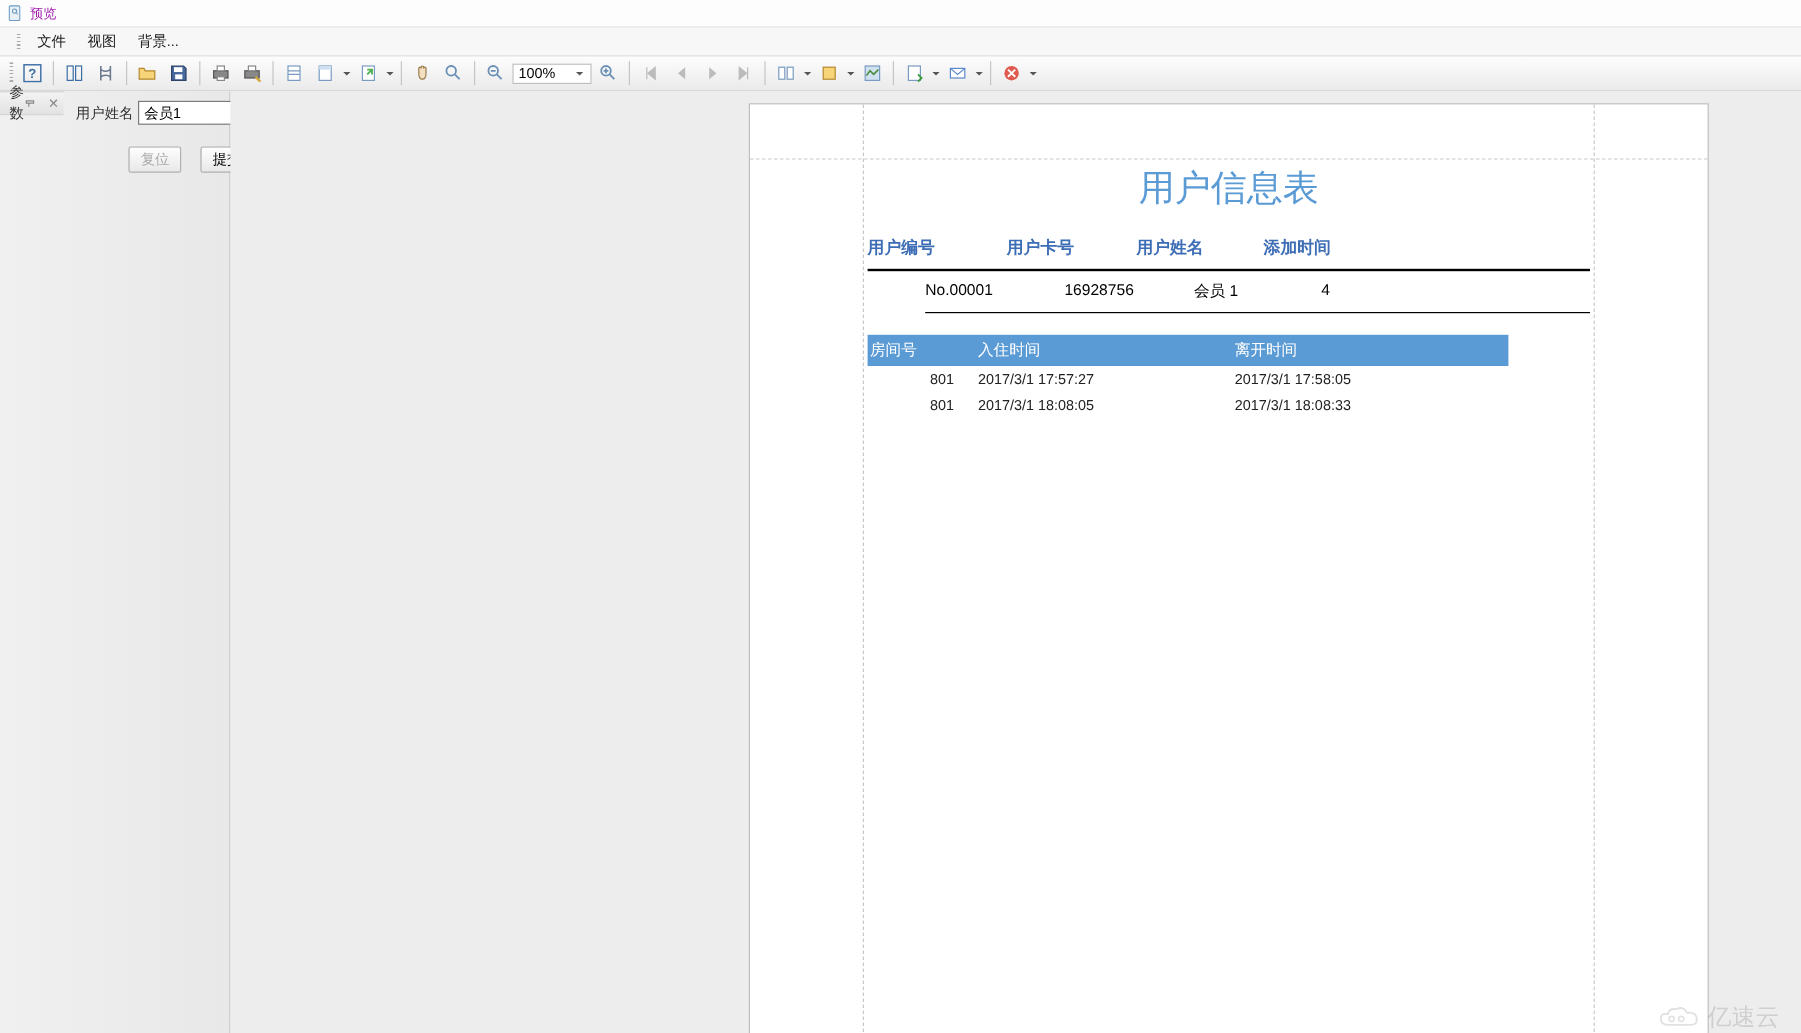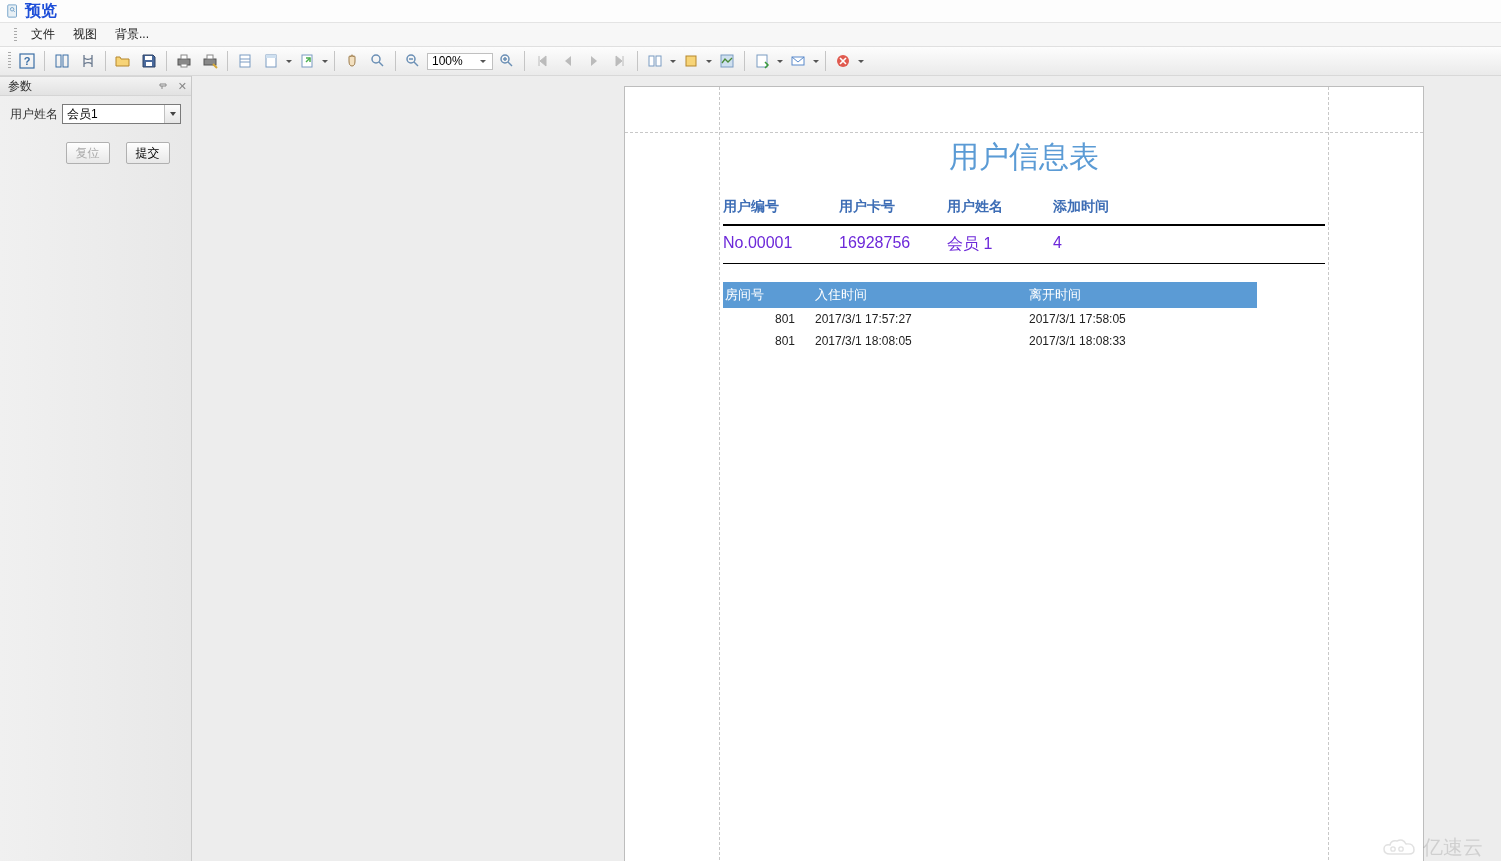--- a/index.html
+++ b/index.html
@@ -20,23 +20,22 @@
   display: flex;
   align-items: center;
   padding-left: 6px;
   gap: 5px;
 }
 .title-bar .title-icon {
   width: 14px;
   height: 14px;
 }
 .title-bar .title-text {
-  font-size: 16px;
-  color: #1d4ed8;
-  font-weight: bold;
+  font-size: 11px;
+  color: #a21caf;
 }
 
 
 .menu-bar {
   height: 24px;
   background: #f7f7f7;
   display: flex;
   align-items: center;
   padding-left: 14px;
   gap: 10px;
@@ -134,21 +133,21 @@
 .content-area {
   display: flex;
   height: calc(100% - 76px);
 }
 
 
 .params-panel {
   width: 192px;
   background: linear-gradient(to right, #f0f0f0, #e8e8e8);
   display: flex;
-  flex-direction: column;
+  flex-direction: row;
   border-right: 1px solid #c8c8c8;
 }
 .params-header {
   height: 20px;
   background: linear-gradient(#f3f3f3, #e2e2e2);
   border-top: 1px solid #d5d5d5;
   border-bottom: 1px solid #d5d5d5;
   display: flex;
   align-items: center;
   padding: 0 4px 0 8px;
@@ -284,25 +283,26 @@
 .user-header-row {
   display: flex;
   color: #3d6db5;
   font-size: 14px;
   font-weight: 600;
   border-bottom: 2px solid #000;
   padding-bottom: 8px;
 }
 .user-data-row {
   display: flex;
-  font-size: 16px;
-  color: #6d28d9;
+  font-size: 13px;
+  color: #000000;
   padding-top: 8px;
   padding-bottom: 8px;
   border-bottom: 1px solid #000;
+  margin-left: 48px;
 }
 .ucol1 { width: 116px; }
 .ucol2 { width: 108px; }
 .ucol3 { width: 106px; }
 .ucol4 { flex: 1; }
 
 .detail-header-row {
   display: flex;
   background: #5b9bd5;
   color: #fff;

